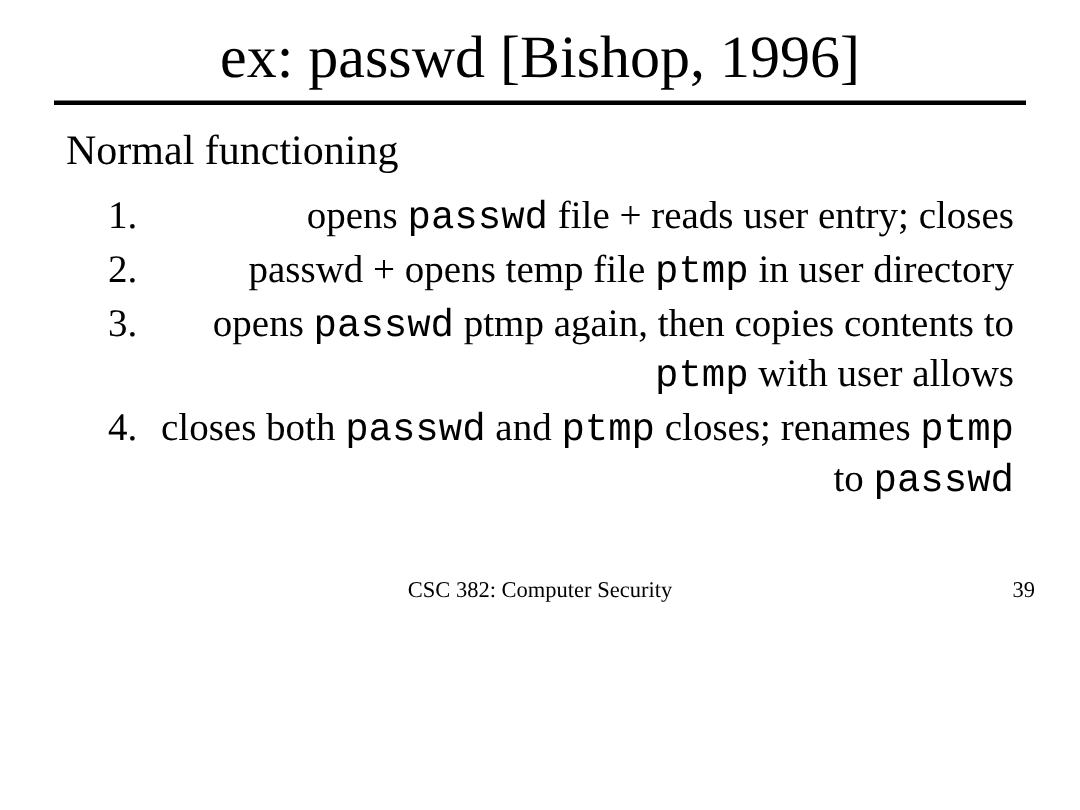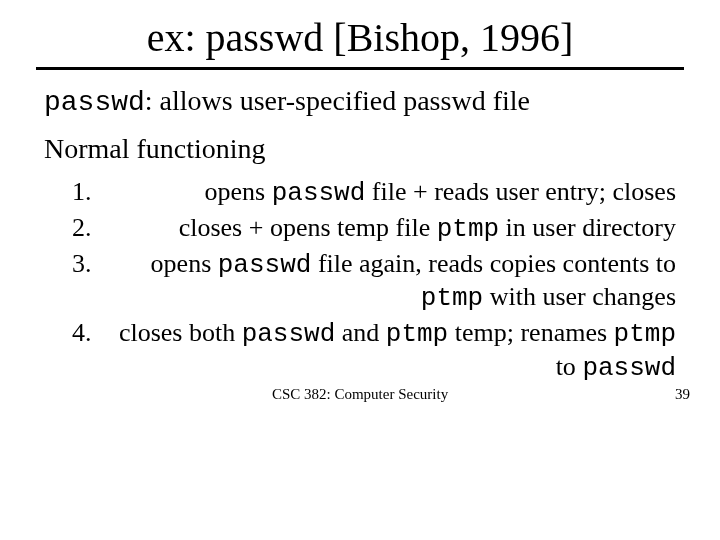--- a/index.html
+++ b/index.html
@@ -73,38 +73,35 @@
 </head>
 <body>
 
 <div class="slide">
 
   <div class="title">ex: passwd [Bishop, 1996]</div>
   <hr class="rule">
 
   <div class="body">
 
-    <div class="intro">
-      <span class="mono">passwd</span><span>: allows user-specified passwd file</span>
-    </div>
 
     <div class="subhead">Normal functioning</div>
 
     <ol>
       <li>
         <span>opens </span><span class="mono">passwd</span><span> file + reads user entry; closes</span>
       </li>
       <li>
-        <span>closes + opens temp file </span><span class="mono">ptmp</span><span> in user directory</span>
+        <span>passwd + opens temp file </span><span class="mono">ptmp</span><span> in user directory</span>
       </li>
       <li>
-        <span>opens </span><span class="mono">passwd</span><span> file again, reads copies contents to </span><span class="mono">ptmp</span><span> with user changes</span>
+        <span>opens </span><span class="mono">passwd</span><span> ptmp again, then copies contents to </span><span class="mono">ptmp</span><span> with user allows</span>
       </li>
       <li>
-        <span>closes both </span><span class="mono">passwd</span><span> and </span><span class="mono">ptmp</span><span> temp; renames </span><span class="mono">ptmp</span><span> to </span><span class="mono">passwd</span>
+        <span>closes both </span><span class="mono">passwd</span><span> and </span><span class="mono">ptmp</span><span> closes; renames </span><span class="mono">ptmp</span><span> to </span><span class="mono">passwd</span>
       </li>
     </ol>
 
   </div>
 
   <div class="footer">
     <div class="footer-center">CSC 382: Computer Security</div>
     <div class="footer-right">39</div>
   </div>
 

